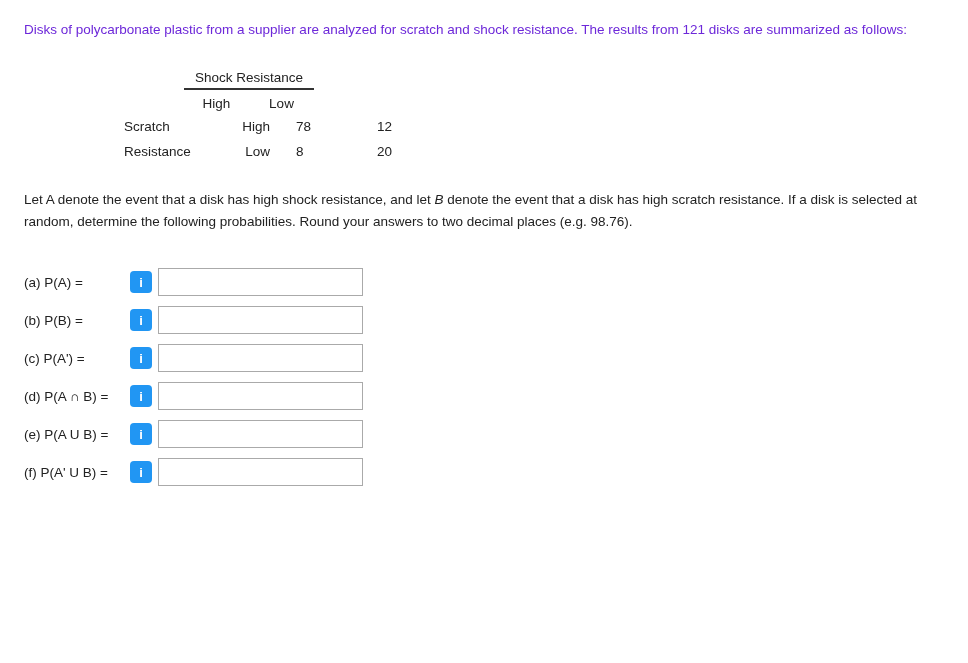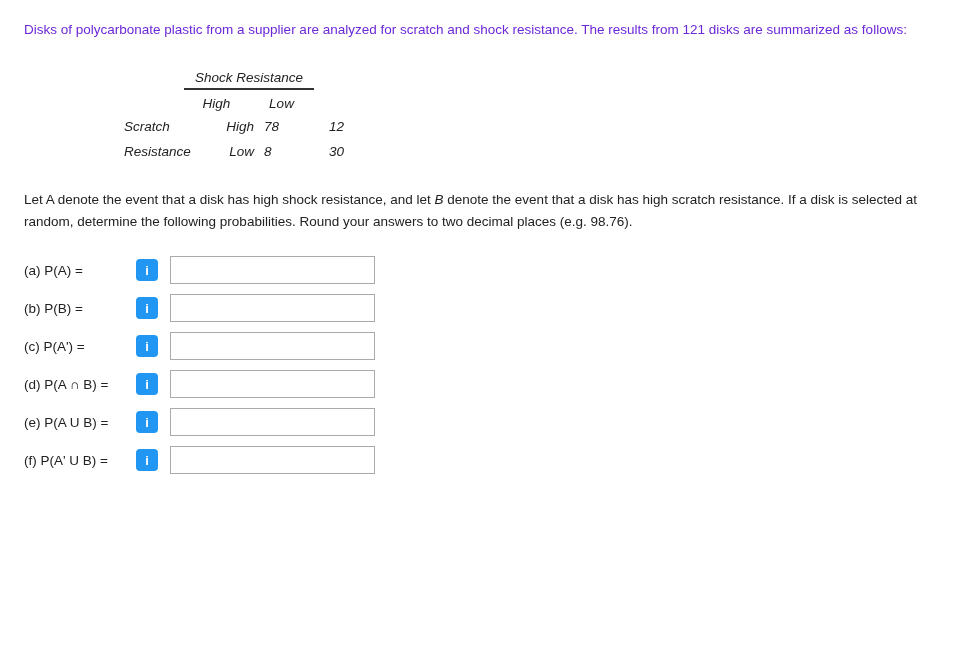--- a/index.html
+++ b/index.html
@@ -13,21 +13,20 @@
     }
     .intro-text {
       font-size: 13.5px;
       line-height: 1.5;
       margin-bottom: 30px;
       color: #6d28d9;
     }
     .table-container {
       margin-left: 100px;
       margin-bottom: 30px;
-      font-style: italic;
     }
     .shock-header {
       display: flex;
       margin-bottom: 2px;
       padding-left: 60px;
     }
     .shock-header-label {
       font-size: 13.5px;
       color: #222;
       border-bottom: 2px solid #333;
@@ -44,20 +43,21 @@
     .col-header {
       width: 65px;
       text-align: center;
       font-size: 13.5px;
       color: #222;
     }
     .table-row {
       display: flex;
       align-items: center;
       margin-bottom: 10px;
+      gap: 16px;
     }
     .row-label-main {
       width: 80px;
       font-size: 13.5px;
       color: #222;
     }
     .row-label-sub {
       width: 60px;
       font-size: 13.5px;
       color: #222;
@@ -65,35 +65,35 @@
       padding-right: 10px;
     }
     .cell {
       width: 65px;
       font-size: 13.5px;
       color: #222;
     }
     .description-text {
       font-size: 13.5px;
       line-height: 1.6;
-      margin-bottom: 24px;
+      margin-bottom: 36px;
       color: #222;
     }
     .description-text em {
       font-style: italic;
     }
     .questions {
       display: flex;
       flex-direction: column;
       gap: 10px;
     }
     .question-row {
       display: flex;
       align-items: center;
-      gap: 12px;
+      gap: 6px;
     }
     .question-label {
       font-size: 13.5px;
       color: #222;
       min-width: 100px;
     }
     .info-icon {
       display: inline-flex;
       align-items: center;
       justify-content: center;
@@ -132,21 +132,21 @@
   <div class="table-row">
     <span class="row-label-main">Scratch</span>
     <span class="row-label-sub">High</span>
     <span class="cell">78</span>
     <span class="cell">12</span>
   </div>
   <div class="table-row">
     <span class="row-label-main">Resistance</span>
     <span class="row-label-sub">Low</span>
     <span class="cell">8</span>
-    <span class="cell">30</span>
+    <span class="cell">20</span>
   </div>
 </div>
 
 <p class="description-text">
   <span>Let A denote the event that a disk has high shock resistance, and let </span><em>B</em><span> denote the event that a disk has high scratch resistance. If a disk is selected at random, determine the following probabilities. Round your answers to two decimal places (e.g. 98.76).</span>
 </p>
 
 <div class="questions">
 <div class="question-row">
       <span class="question-label">(a) P(A) =</span>

